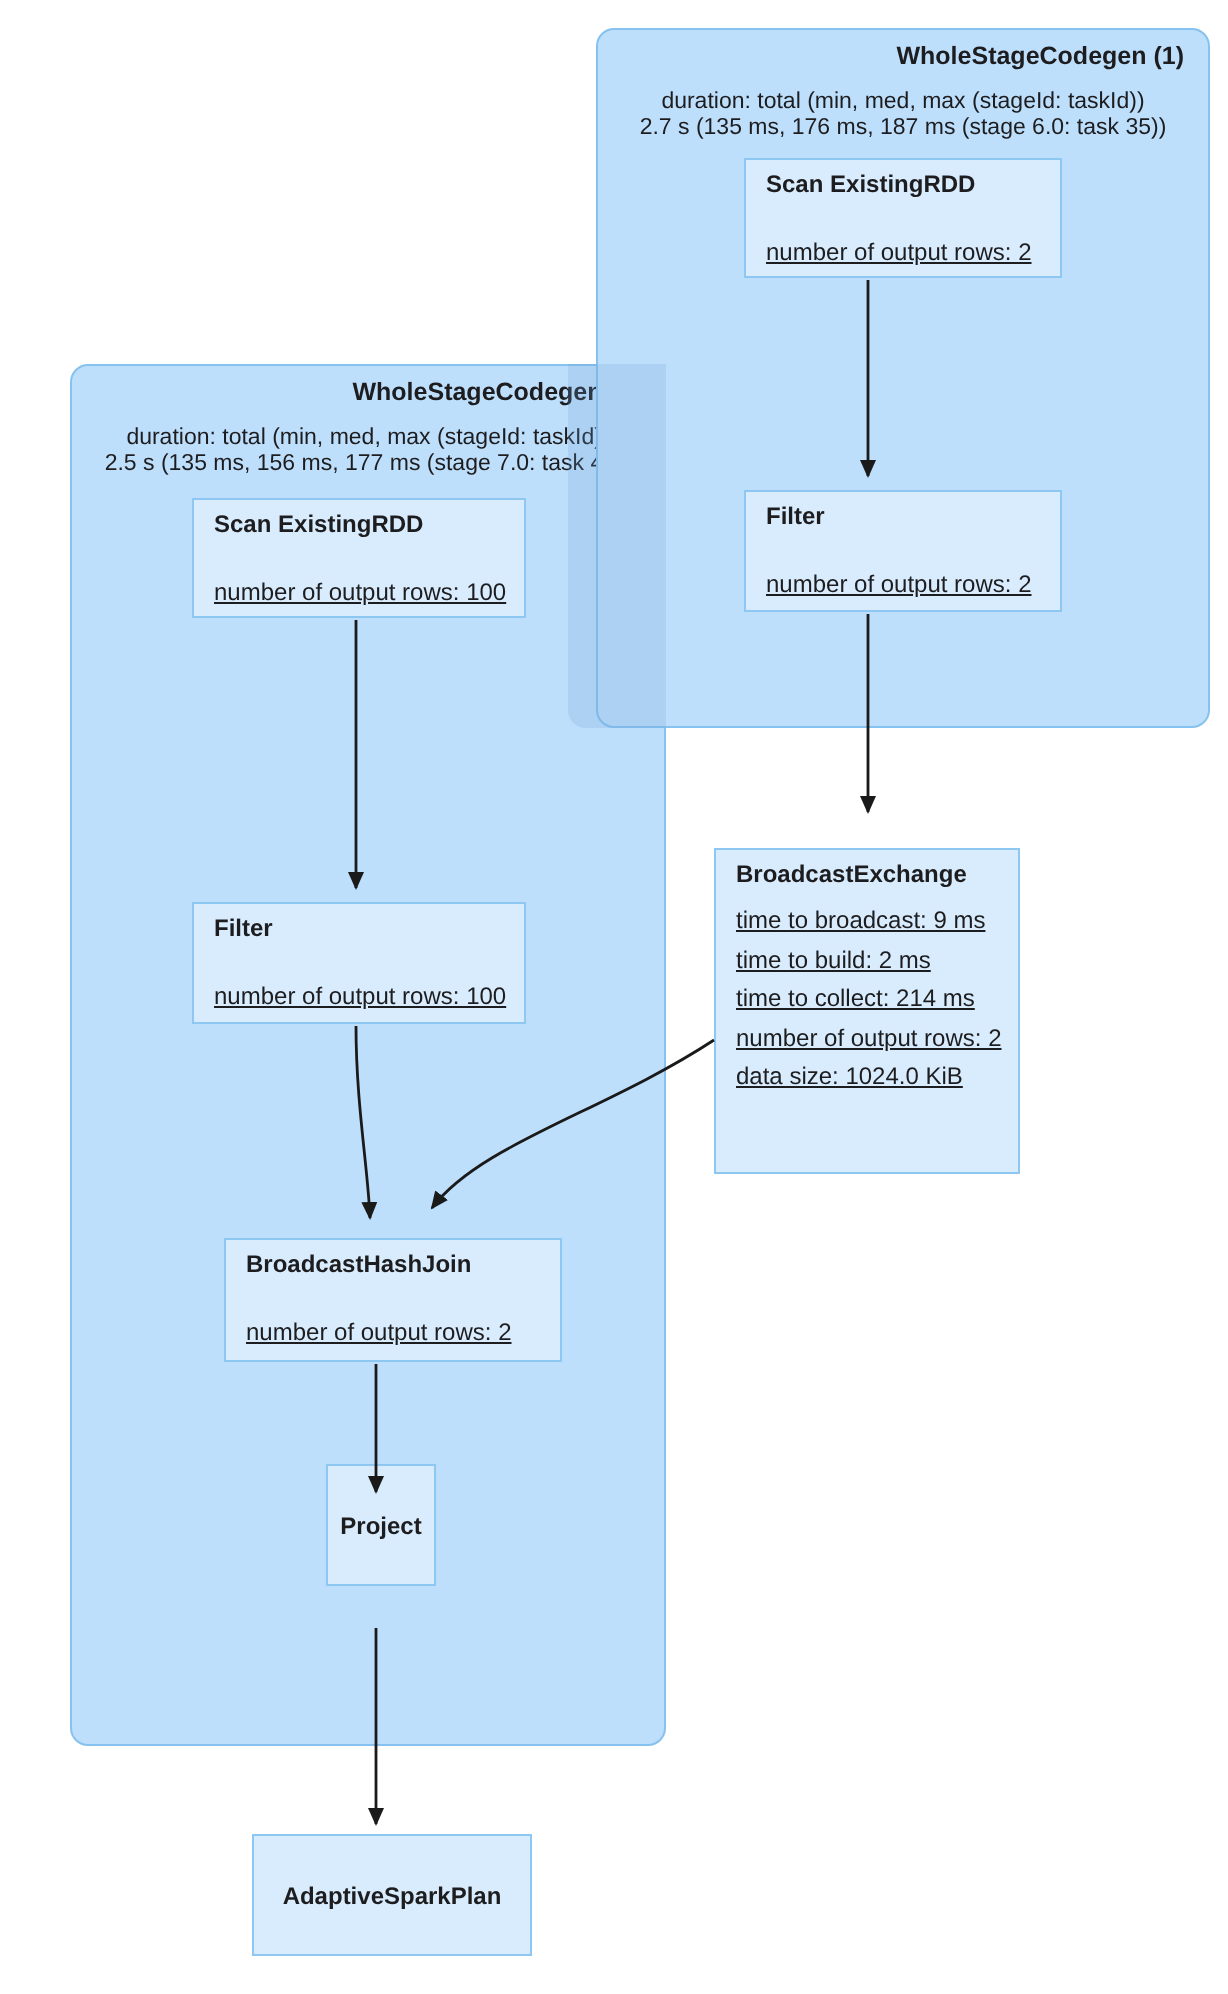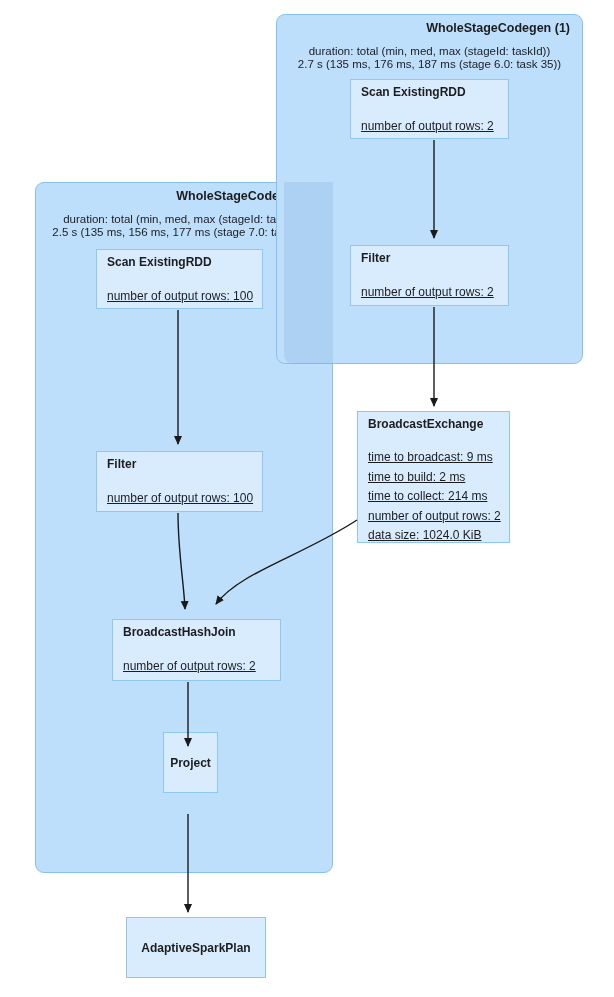--- a/index.html
+++ b/index.html
@@ -16,21 +16,21 @@
     color: var(--color-text, #1d1d1f);
     overflow: hidden;
   }
   .cluster {
     position: absolute;
     box-sizing: border-box;
     background: var(--color-cluster-fill, #bedffc);
     border: 1px solid var(--color-cluster-border, #86c2ef);
     border-radius: 9px;
   }
-  .cluster-right { left: 276px; top: 14px;  width: 307px; height: 350px; z-index: 3; }
+  .cluster-right { left: 298px; top: 14px;  width: 307px; height: 350px; z-index: 3; }
   .cluster-left  { left: 35px;  top: 182px; width: 298px; height: 691px; z-index: 1; }
   .overlap-shade {
     position: absolute;
     left: 284px; top: 182px; width: 49px; height: 182px;
     background: var(--color-overlap-shade, rgba(108,160,214,0.22));
     border-bottom-left-radius: 9px;
     z-index: 4;
     pointer-events: none;
   }
   .cluster-title {
@@ -74,22 +74,22 @@
     padding: 0;
   }
   .center-node .node-title { line-height: normal; }
   
   .n-scan1    { left: 73px;  top: 64px;  width: 159px; height: 60px; }
   .n-filter1  { left: 73px;  top: 230px; width: 159px; height: 61px; }
   .n-scan2    { left: 60px;  top: 66px;  width: 167px; height: 60px; }
   .n-filter2  { left: 60px;  top: 268px; width: 167px; height: 61px; }
   .n-bhj      { left: 76px;  top: 436px; width: 169px; height: 62px; }
   .n-project  { left: 127px; top: 549px; width: 55px;  height: 61px; }
-  .n-bexchange { left: 357px; top: 411px; width: 153px; height: 132px; z-index: 2; }
-  .n-bexchange .node-metrics { margin-top: 15px; line-height: 19.5px; }
+  .n-bexchange { left: 357px; top: 424px; width: 153px; height: 163px; z-index: 2; }
+  .n-bexchange .node-metrics { margin-top: 5px; line-height: 19.5px; }
   .n-asp      { left: 126px; top: 917px; width: 140px; height: 61px; }
   .arrows {
     position: absolute;
     left: 0; top: 0;
     width: 614px; height: 997px;
     z-index: 6;
     pointer-events: none;
   }
   .arrows path.edge {
     fill: none;

